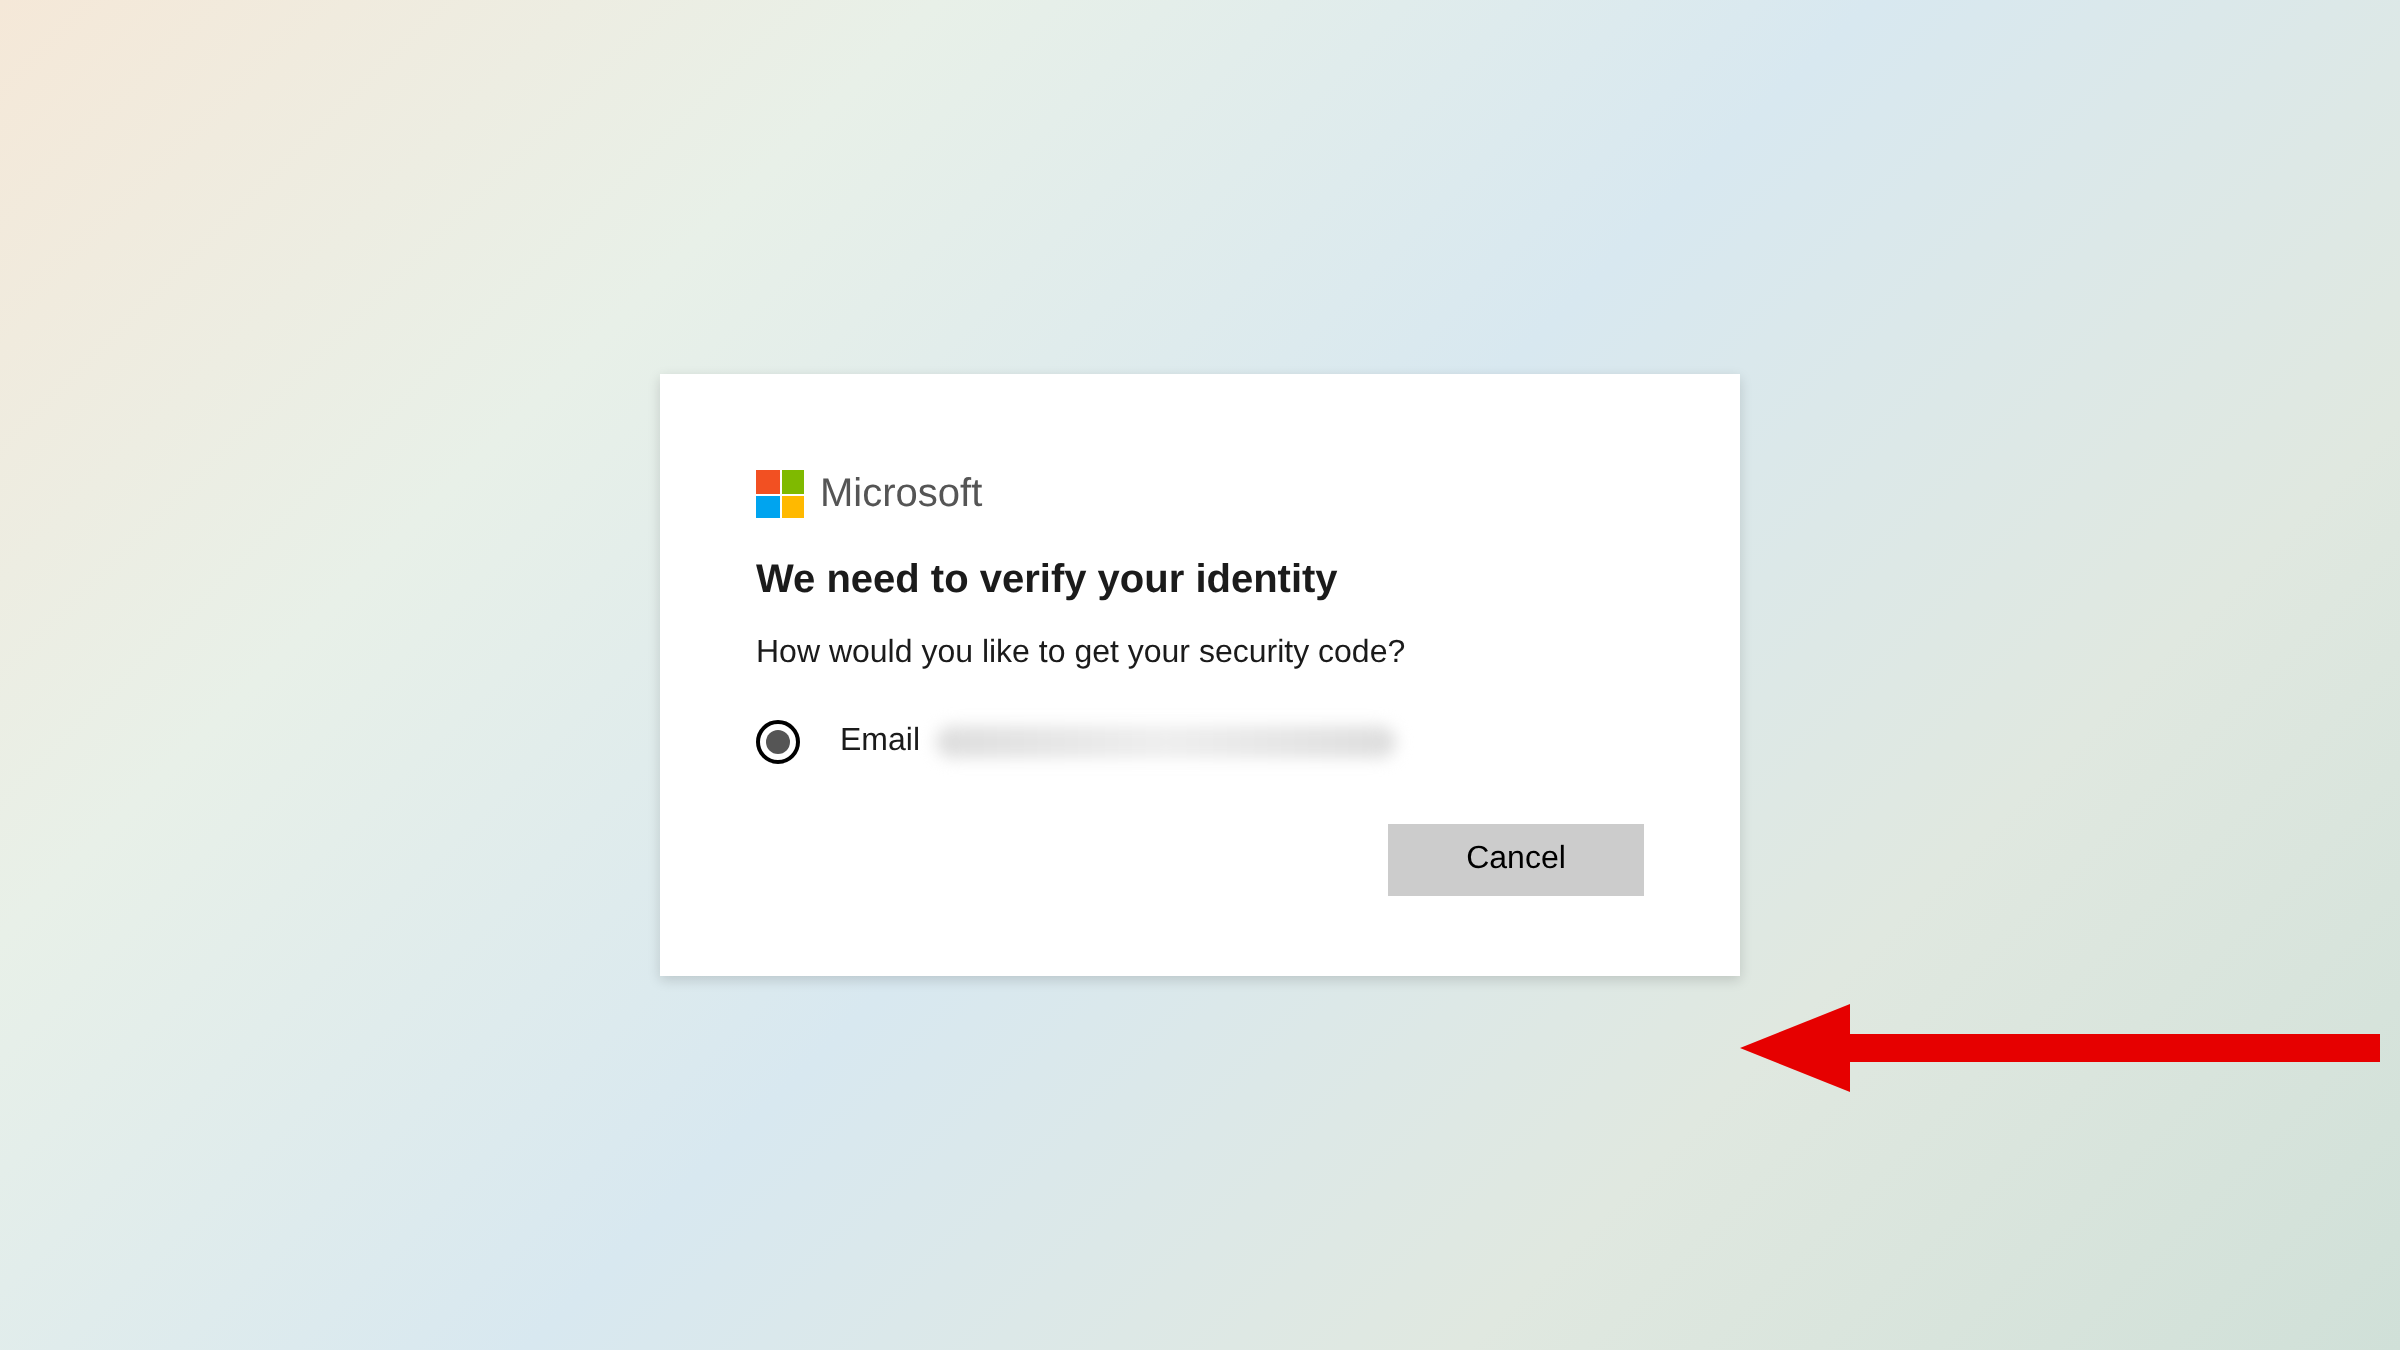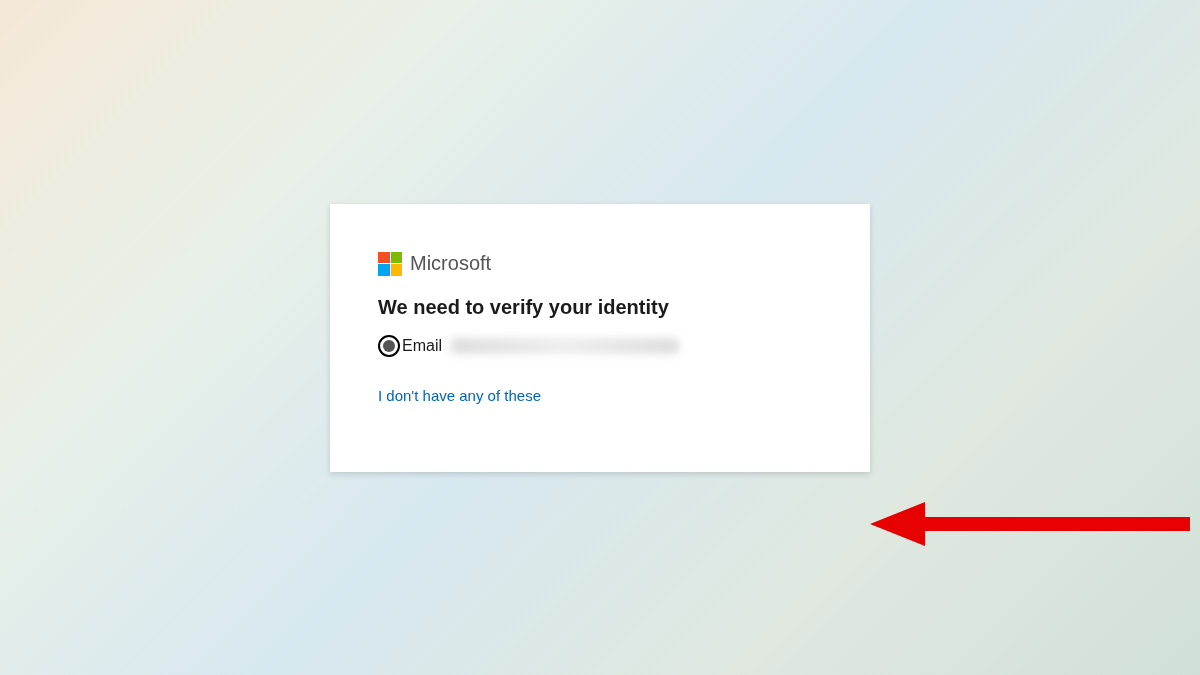--- a/index.html
+++ b/index.html
@@ -55,21 +55,21 @@
       margin-bottom: 16px;
     }
     .subheading {
       font-size: 16px;
       color: #1b1b1b;
       margin-bottom: 24px;
     }
     .option-row {
       display: flex;
       align-items: center;
-      gap: 2px;
+      gap: 20px;
       margin-bottom: 30px;
       cursor: pointer;
     }
     .radio-outer {
       width: 22px;
       height: 22px;
       border: 2px solid #000;
       border-radius: 50%;
       display: flex;
       align-items: center;
@@ -140,33 +140,34 @@
     <div class="ms-logo">
       <div class="q1"></div>
         <div class="q2"></div>
         <div class="q3"></div>
         <div class="q4"></div>
     </div>
     <span class="brand-text">Microsoft</span>
   </div>
 
   <h1 class="heading">We need to verify your identity</h1>
+  <p class="subheading">How would you like to get your security code?</p>
 
   <div class="option-row">
     <span class="radio-outer">
       <span class="radio-inner"></span>
     </span>
     <span class="option-label">
       <span>Email</span>
       <span class="blurred-email"></span>
     </span>
   </div>
 
-  <a class="link">I don't have any of these</a>
 
   <div class="button-row">
+    <button class="btn btn-secondary">Cancel</button>
   </div>
 </div>
 
 <svg class="arrow-annotation" width="320" height="60" viewBox="0 0 320 60">
   <line x1="320" y1="30" x2="50" y2="30" stroke="#e60000" stroke-width="14"></line>
   <polygon points="0,30 55,8 55,52" fill="#e60000"></polygon>
 </svg>
 
 </body></html>

